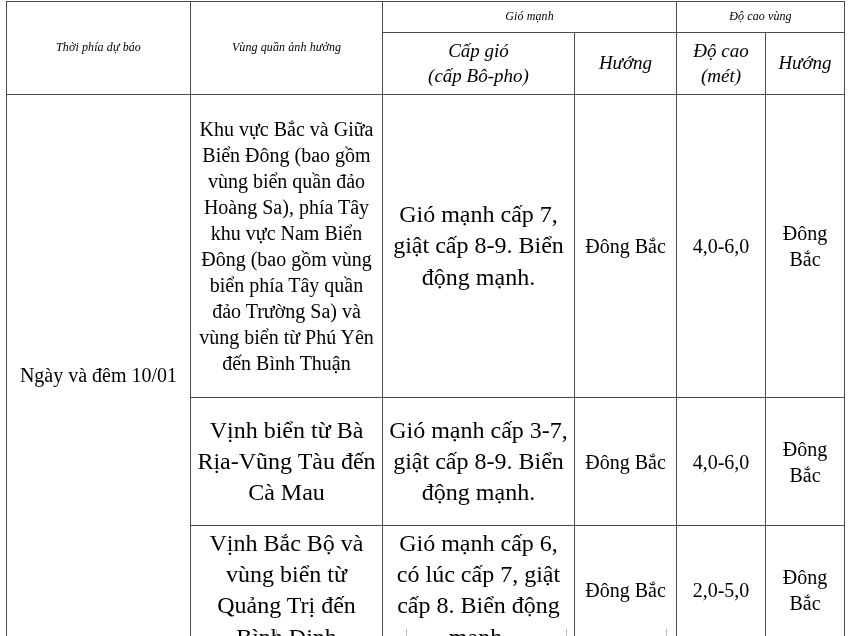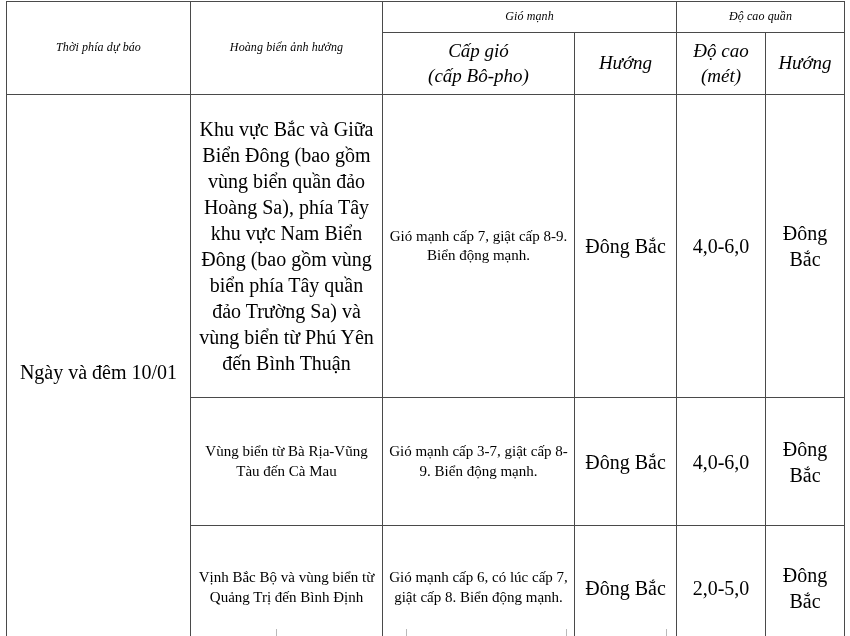--- a/index.html
+++ b/index.html
@@ -50,21 +50,21 @@
     letter-spacing: 0.1px;
   }
   .hdr-sub {
     font-style: italic;
     font-size: 19px;
     line-height: 1.25;
   }
 
   
   .cell {
-    font-size: 15px;
+    font-size: 24px;
   }
   .cell-narrow {
     font-size: 20px;
   }
   .cell-tall {
     font-size: 20px;
     line-height: 1.30;
   }
 
   .time-cell {
@@ -115,23 +115,23 @@
       <col class="c-area">
       <col class="c-level">
       <col class="c-dir1">
       <col class="c-height">
       <col class="c-dir2">
     </colgroup>
 
     <thead>
       <tr class="r-head1">
         <td class="hdr" rowspan="2">Thời phía dự báo</td>
-        <td class="hdr" rowspan="2">Hoàng biển ảnh hưởng</td>
+        <td class="hdr" rowspan="2">Vùng quần ảnh hưởng</td>
         <td class="hdr" colspan="2">Gió mạnh</td>
-        <td class="hdr" colspan="2">Độ cao quần</td>
+        <td class="hdr" colspan="2">Độ cao vùng</td>
       </tr>
       <tr class="r-head2">
         <td class="hdr-sub">
           <div>Cấp gió</div>
           <div>(cấp Bô-pho)</div>
         </td>
         <td class="hdr-sub">Hướng</td>
         <td class="hdr-sub">
           <div>Độ cao</div>
           <div>(mét)</div>
@@ -144,21 +144,21 @@
       <tr class="r-body1">
         <td class="time-cell" rowspan="3">Ngày và đêm 10/01</td>
         <td class="cell-tall">Khu vực Bắc và Giữa Biển Đông (bao gồm vùng biển quần đảo Hoàng Sa), phía Tây khu vực Nam Biển Đông (bao gồm vùng biển phía Tây quần đảo Trường Sa) và vùng biển từ Phú Yên đến Bình Thuận</td>
         <td class="cell">Gió mạnh cấp 7, giật cấp 8-9. Biển động mạnh.</td>
         <td class="cell-narrow">Đông Bắc</td>
         <td class="cell-narrow">4,0-6,0</td>
         <td class="cell-narrow">Đông Bắc</td>
       </tr>
 
       <tr class="r-body2">
-        <td class="cell">Vùng biển từ Bà Rịa-Vũng Tàu đến Cà Mau</td>
+        <td class="cell">Vịnh biển từ Bà Rịa-Vũng Tàu đến Cà Mau</td>
         <td class="cell">Gió mạnh cấp 3-7, giật cấp 8-9. Biển động mạnh.</td>
         <td class="cell-narrow">Đông Bắc</td>
         <td class="cell-narrow">4,0-6,0</td>
         <td class="cell-narrow">Đông Bắc</td>
       </tr>
 
       <tr class="r-body3">
         <td class="cell">Vịnh Bắc Bộ và vùng biển từ Quảng Trị đến Bình Định</td>
         <td class="cell">Gió mạnh cấp 6, có lúc cấp 7, giật cấp 8. Biển động mạnh.</td>
         <td class="cell-narrow">Đông Bắc</td>

